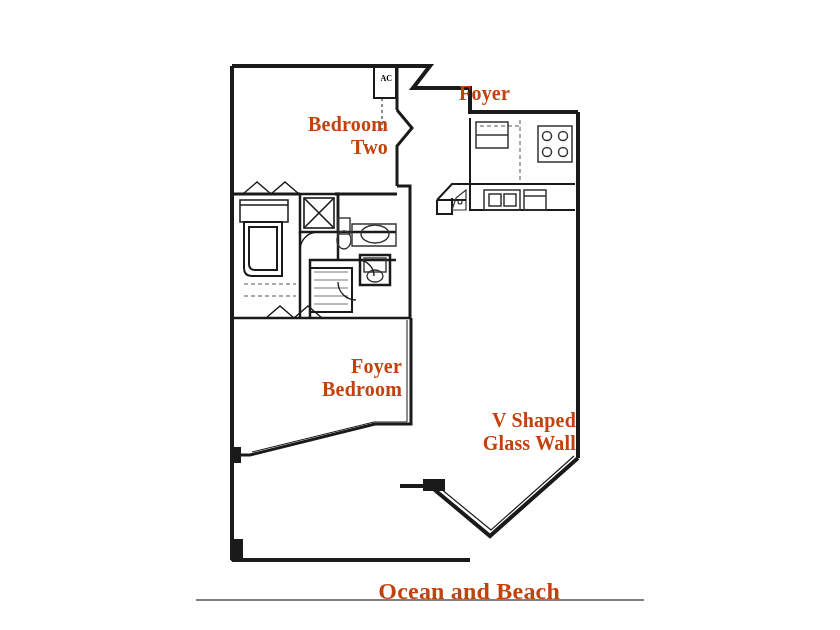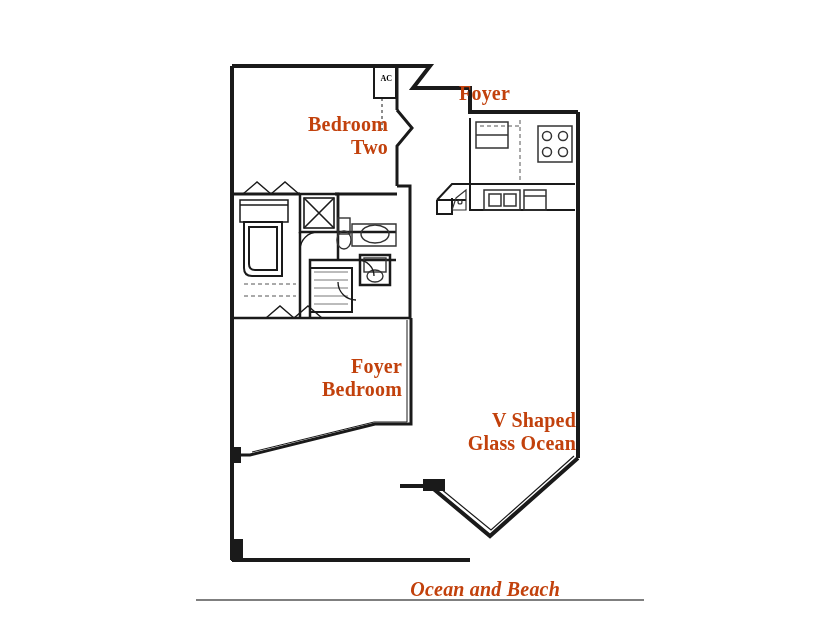--- a/index.html
+++ b/index.html
@@ -31,21 +31,21 @@
     line-height: 1.15;
     white-space: pre-line;
     letter-spacing: 0.2px;
   }
   .lbl-bedroom-two { left: 228px; top: 113px; width: 160px; font-size: 20px; }
   .lbl-foyer       { left: 400px; top: 82px;  width: 110px; font-size: 20px; }
   .lbl-great-room  { left: 400px; top: 262px; width: 176px; font-size: 20px; }
   .lbl-master      { left: 236px; top: 355px; width: 166px; font-size: 20px; }
   .lbl-vglass      { left: 410px; top: 409px; width: 166px; font-size: 20px; }
   .lbl-balcony     { left: 254px; top: 490px; width: 166px; font-size: 20px; }
-  .lbl-ocean-beach { left: 300px; top: 578px; width: 260px; font-size: 20px; font-style: italic; }
+  .lbl-ocean-beach { left: 300px; top: 578px; width: 260px; font-size: 24px; }
   .lbl-ac {
     position: absolute;
     left: 376px; top: 74px;
     width: 16px;
     font-size: 8px;
     font-weight: bold;
     text-align: right;
   }
 </style>
 </head>
@@ -227,17 +227,17 @@
     </g>
 
   </svg>
 
   <div class="room-label lbl-bedroom-two">Bedroom
 Two</div>
   <div class="room-label lbl-foyer">Foyer</div>
   <div class="room-label lbl-master">Foyer
 Bedroom</div>
   <div class="room-label lbl-vglass">V Shaped
-Glass Ocean</div>
+Glass Wall</div>
   <div class="room-label lbl-ocean-beach">Ocean and Beach</div>
   <div class="lbl-ac">AC</div>
 
 </div>
 
 </body></html>

